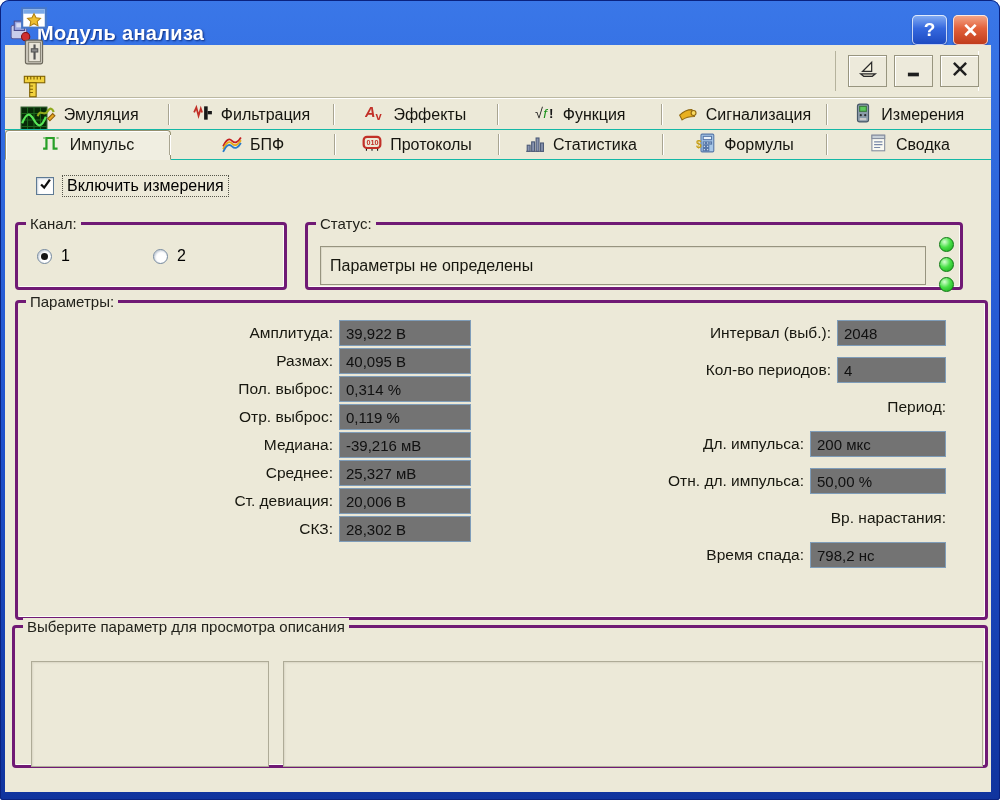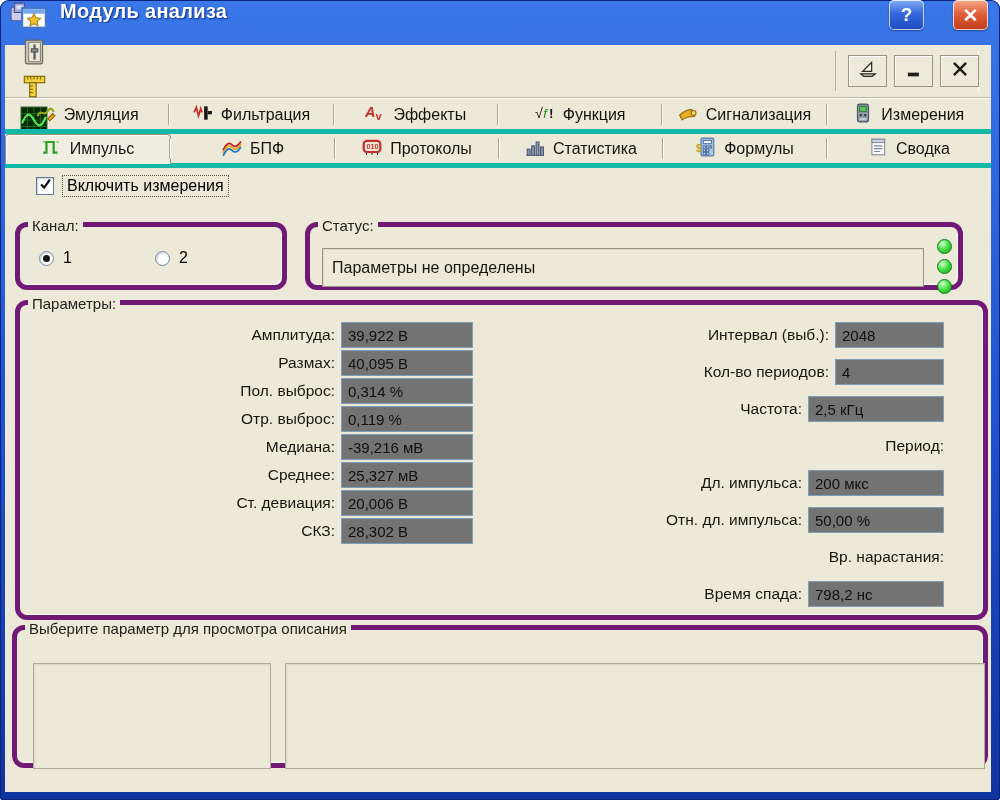--- a/index.html
+++ b/index.html
@@ -9,21 +9,21 @@
     -webkit-font-smoothing:antialiased;
   }
   .window {
     position:absolute; inset:0; box-sizing:border-box;
     background:linear-gradient(180deg,#3A77E8 0%,#1E50CC 55%,#10349E 100%);
     border-radius:9px 9px 3px 3px;
     padding:0 9px 8px 5px;
     box-shadow:inset 0 0 0 1px #0A2280;
   }
   
-  .titlebar { height:45px; display:flex; align-items:flex-start; gap:25px; padding:0 3px; }
+  .titlebar { height:45px; display:flex; align-items:flex-end; gap:2px; padding:0 3px; }
   .app-icon { width:27px; height:27px; flex:0 0 auto; }
   .title-text {
     flex:1; color:#fff; font-weight:bold; font-size:20px; letter-spacing:.3px;
     text-shadow:1px 1px 2px #0A2A7A; white-space:nowrap; overflow:hidden;
   }
   .tb-btn {
     width:35px; height:30px; border-radius:5px; display:flex; align-items:center; justify-content:center;
     font-weight:bold; font-size:19px; color:#fff; margin-left:4px; cursor:default;
     box-shadow:inset 0 0 0 1px rgba(255,255,255,.75), 0 1px 2px rgba(0,0,40,.4);
   }
@@ -41,21 +41,21 @@
   .tool-btn svg { width:28px; height:28px; }
   .toolbar-right { margin-left:auto; display:flex; align-items:center; gap:7px; padding-left:12px;
     border-left:1px solid #B5B29C; box-shadow:-1px 0 0 #fff inset; height:40px; }
   .tool-btn2 {
     width:37px; height:30px; display:flex; align-items:center; justify-content:center;
     background:#EDEADB; border:1px solid #98957F; box-shadow:inset 1px 1px 0 #fff;
   }
   .tool-btn2 svg { width:22px; height:22px; }
   
   .tabs { position:absolute; left:0; top:55px; width:100%; }
-  .tab-row { display:flex; height:29px; border-bottom:5px solid #14b8a6; }
+  .tab-row { display:flex; height:29px; border-bottom:1px solid #14b8a6; }
   .tab {
     flex:1; display:flex; align-items:center; justify-content:center; gap:8px;
     font-size:16px; color:#15150F; position:relative; cursor:default; min-width:0;
   }
   .tab:not(:last-child)::after {
     content:''; position:absolute; right:0; top:4px; bottom:4px; width:1px;
     background:#A9A591; box-shadow:1px 0 0 #FFFFFF;
   }
   .tab svg { width:20px; height:20px; flex:0 0 auto; }
   .tab.active {
@@ -65,21 +65,21 @@
   
   .checkbox-row { position:absolute; left:31px; top:131px; display:flex; align-items:center; gap:9px; }
   .checkbox {
     width:18px; height:18px; box-sizing:border-box; background:#fff;
     border:1px solid #5E7A94; box-shadow:inset 1px 1px 2px #C4CEDA;
     display:flex; align-items:center; justify-content:center;
   }
   .checkbox svg { width:15px; height:15px; }
   .checkbox-label { font-size:16px; outline:1px dotted #55554A; padding:1px 4px; }
   
-  .groupbox { position:absolute; box-sizing:border-box; border:5px solid #701a75; border-radius:12px;
+  .groupbox { position:absolute; box-sizing:border-box; border:3px solid #701a75; border-radius:4px;
     box-shadow:inset -1px -1px 0 #FDFDF8; }
   .gb-title { position:absolute; top:-10px; left:8px; background:#ECE9D8; padding:0 4px;
     font-size:15px; color:#23231C; white-space:nowrap; }
   #group-channel { left:10px; top:177px; width:272px; height:68px; }
   #group-status  { left:300px; top:177px; width:658px; height:68px; }
   #group-params  { left:10px; top:255px; width:973px; height:320px; }
   #group-desc    { left:7px;  top:580px; width:976px; height:143px; }
   
   .radio-row { display:flex; align-items:center; padding:22px 0 0 19px; }
   .radio-opt { display:flex; align-items:center; gap:9px; width:116px; }
@@ -372,24 +372,20 @@
       <div class="param-pane-right" id="pane-right">
           <div class="param-row">
             <span class="param-label">Интервал (выб.):</span>
             <div class="param-field">2048</div>
           </div>
           <div class="param-row">
             <span class="param-label">Кол-во периодов:</span>
             <div class="param-field">4</div>
           </div>
           <div class="param-row">
-            <span class="param-label">Частота:</span>
-            <div class="param-field">2,5 кГц</div>
-          </div>
-          <div class="param-row">
             <span class="param-label">Период:</span>
           </div>
           <div class="param-row">
             <span class="param-label">Дл. импульса:</span>
             <div class="param-field">200 мкс</div>
           </div>
           <div class="param-row">
             <span class="param-label">Отн. дл. импульса:</span>
             <div class="param-field">50,00 %</div>
           </div>

